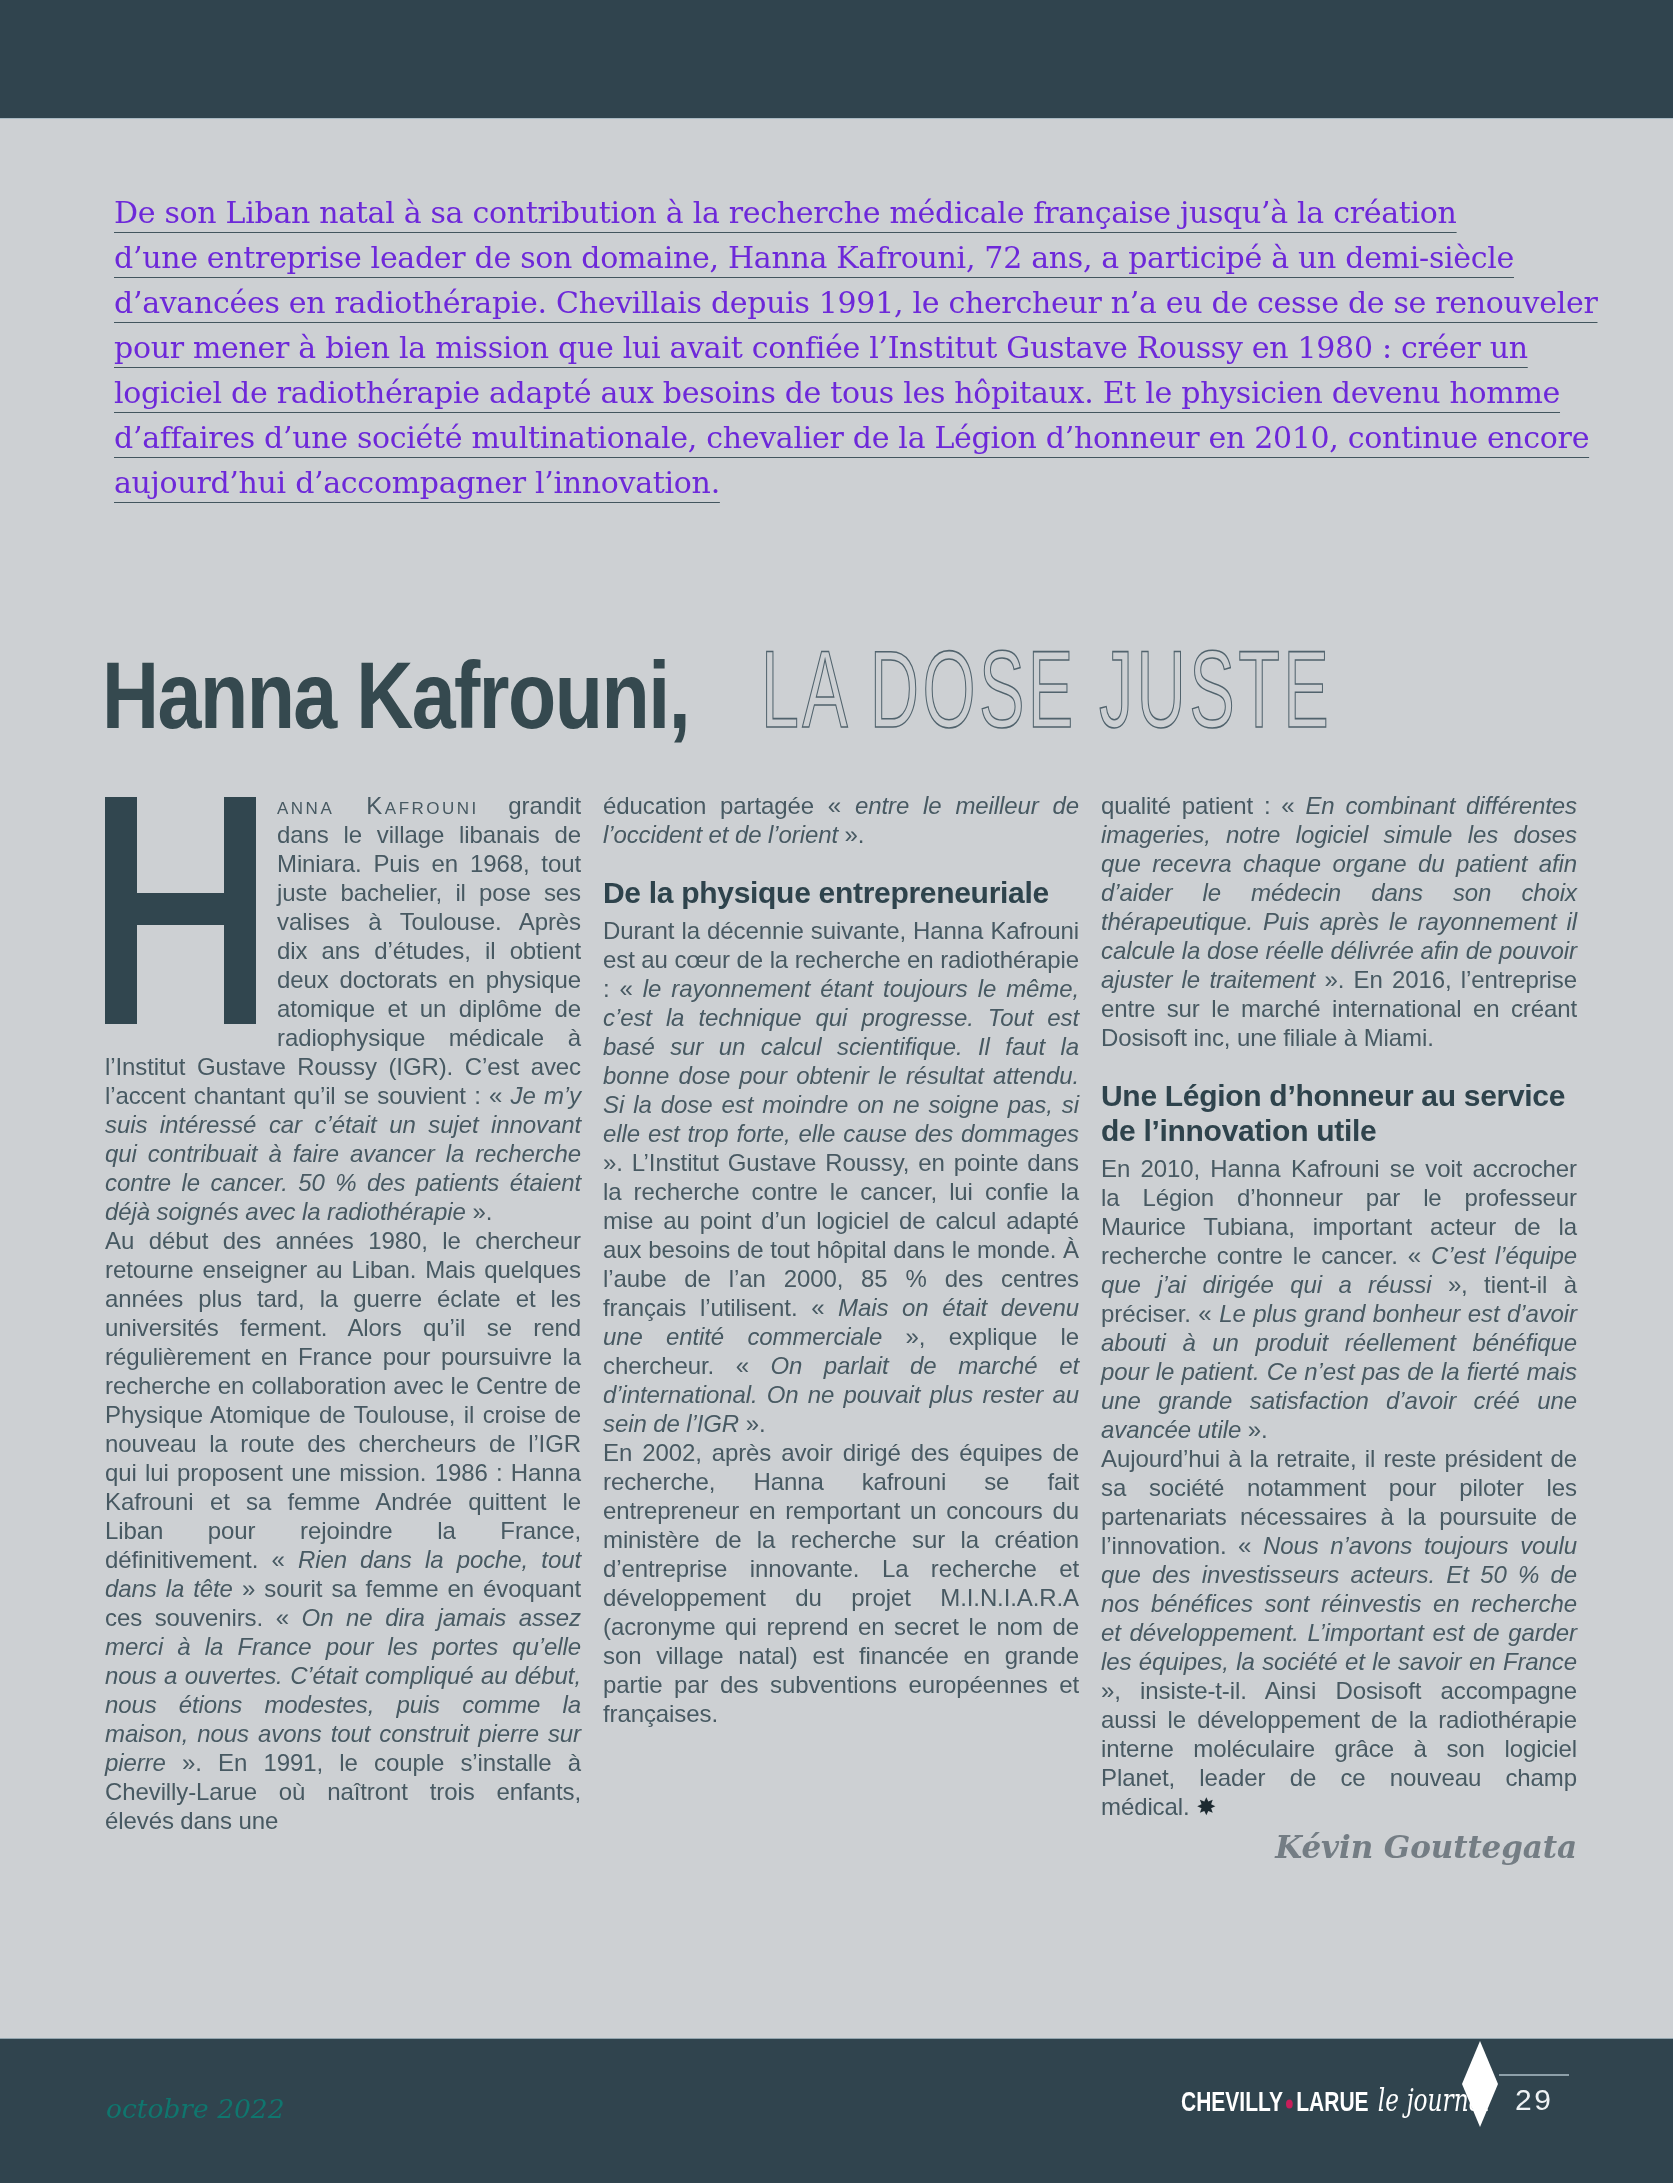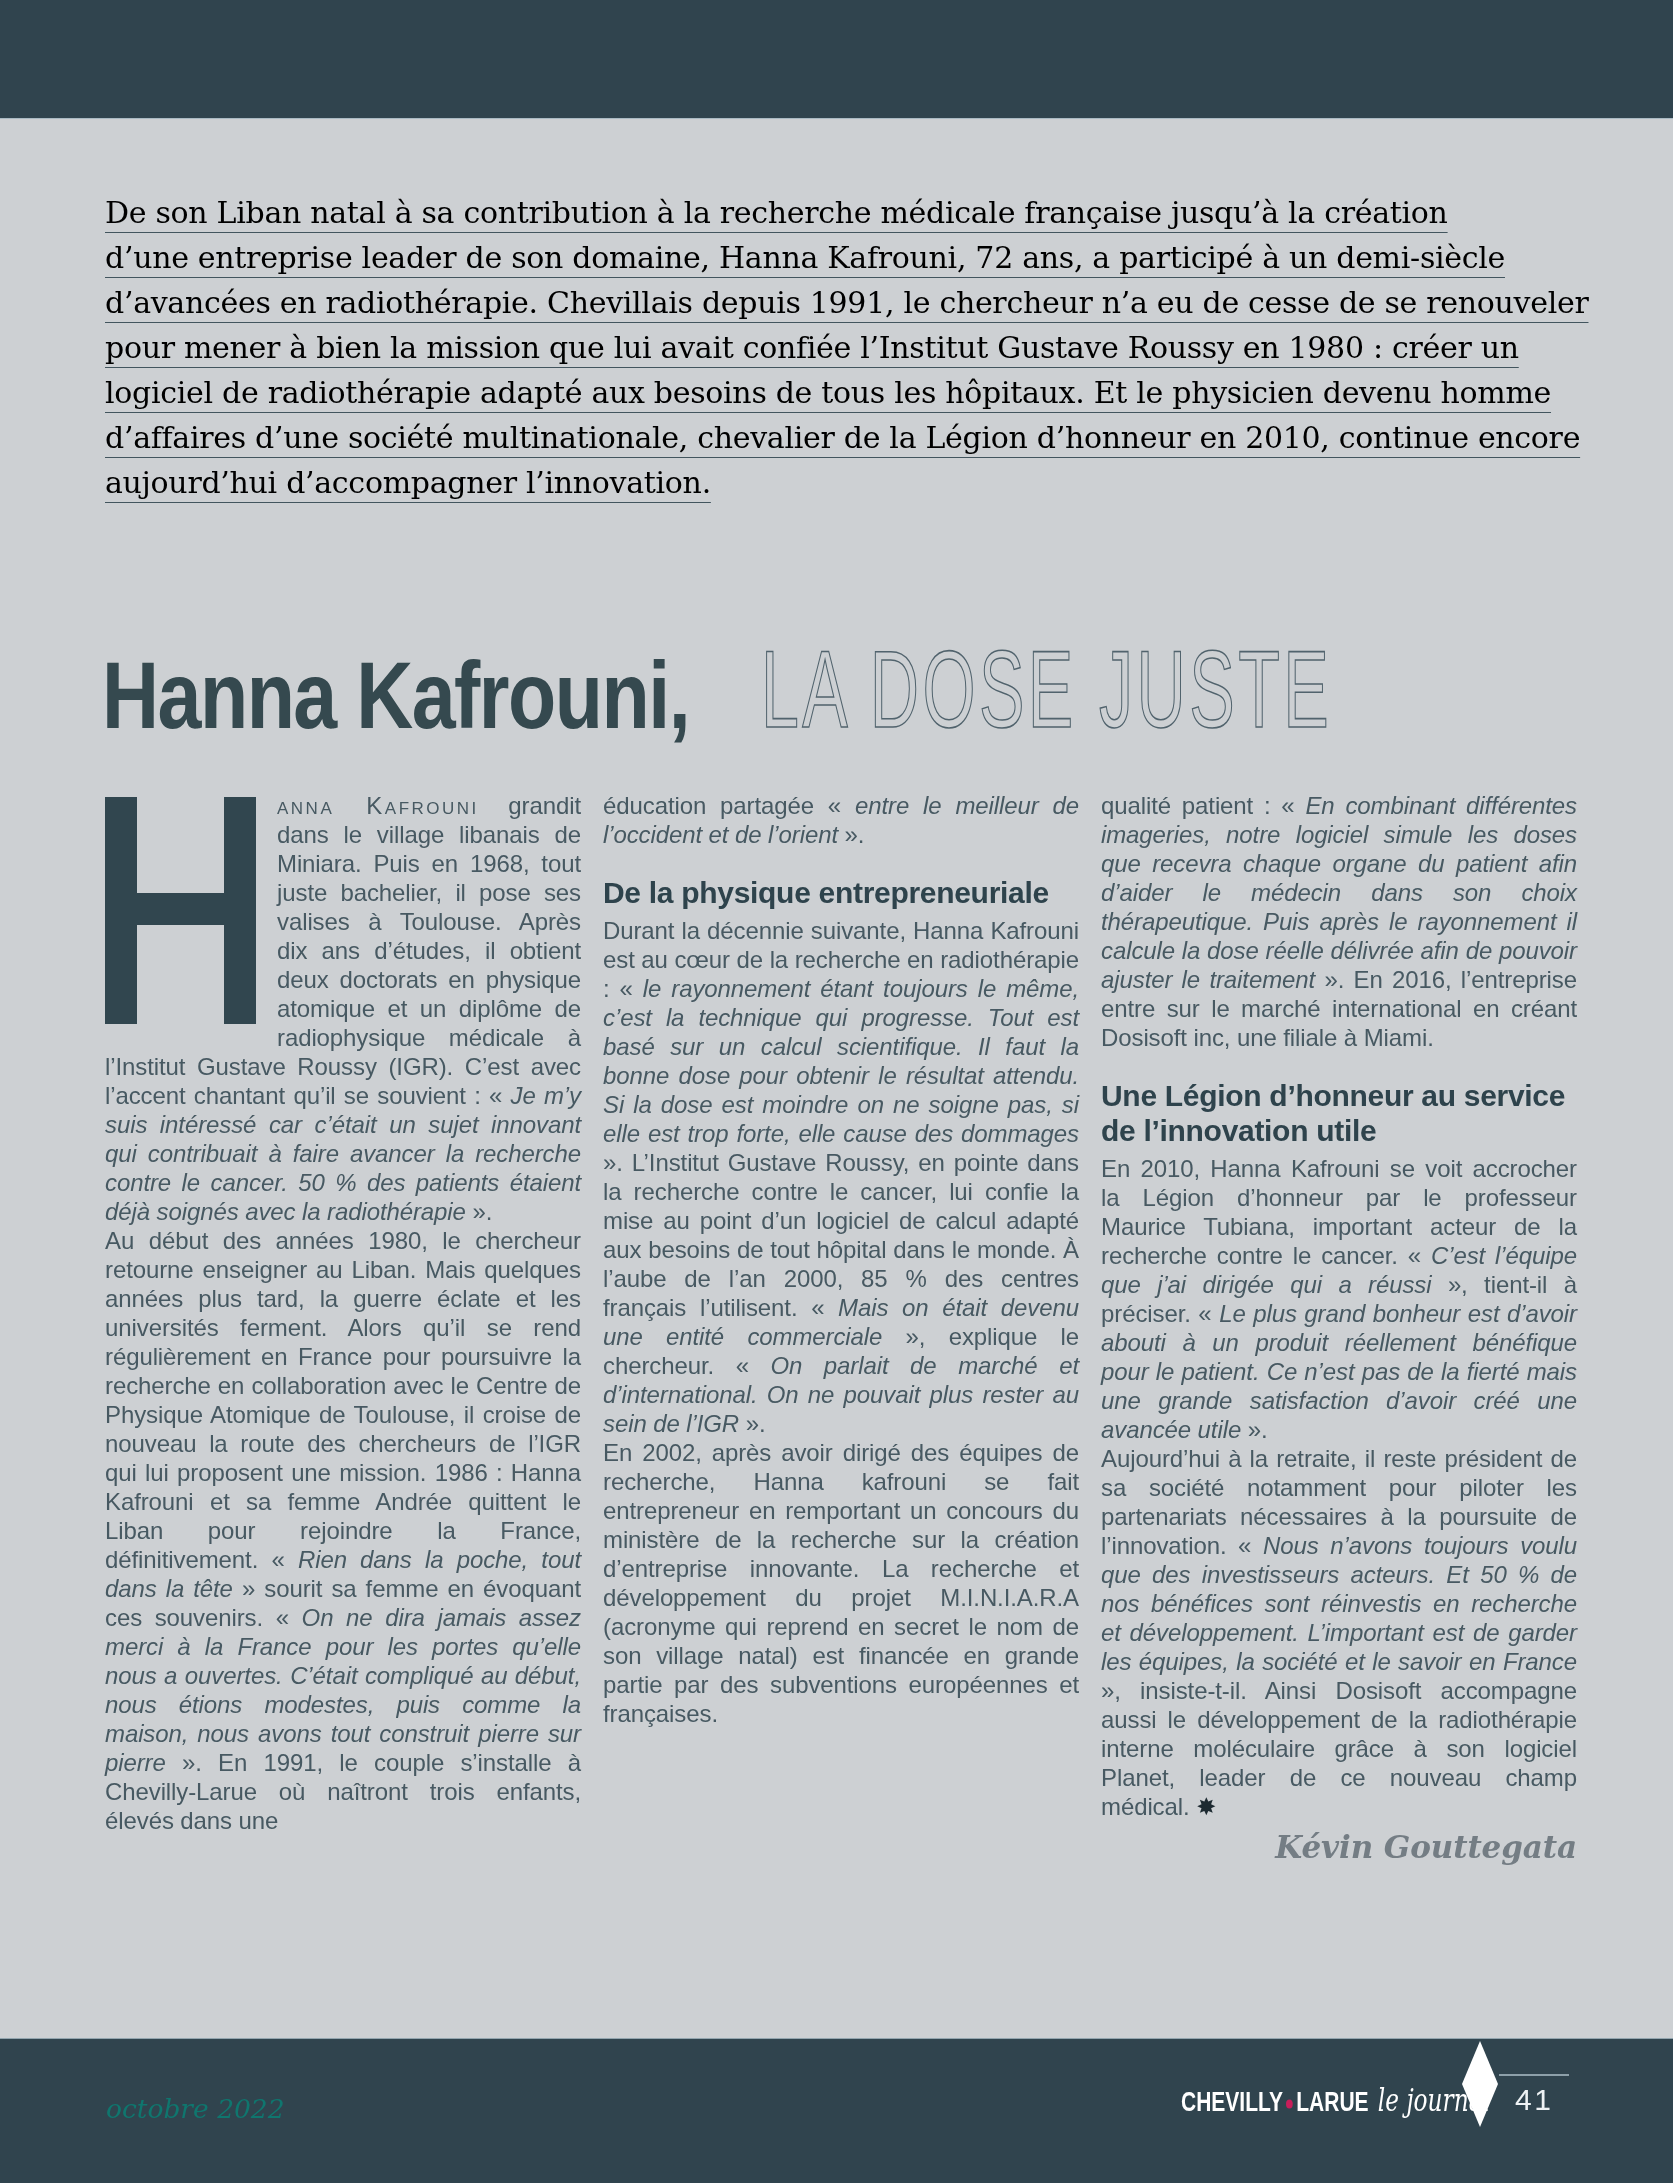--- a/index.html
+++ b/index.html
@@ -9,23 +9,23 @@
     font-family:"Liberation Sans",sans-serif;
     -webkit-font-smoothing:antialiased;
   }
   
   .header-band{
     position:absolute;left:0;top:0;width:1674px;height:118px;
     background:#30444e;border-bottom:1.8px solid #a9bac3;
   }
   
   .intro{
-    position:absolute;left:105px;top:190px;width:1491px;
+    position:absolute;left:114px;top:190px;width:1491px;
     font-family:"DejaVu Serif",serif;
-    font-size:30px;line-height:45px;color:#000000;
+    font-size:30px;line-height:45px;color:#6d28d9;
     letter-spacing:-0.3px;
   }
   .intro .line{
     white-space:nowrap;
     text-decoration:underline;
     text-decoration-thickness:1.2px;
     text-underline-offset:9.2px;
     text-decoration-color:#42555e;
   }
   
@@ -159,14 +159,14 @@
 <div class="footer-band"></div>
 <div class="footer-date">octobre 2022</div>
 <div class="brand">
   <span class="city">CHEVILLY</span>
   <span class="dot"></span>
   <span class="city">LARUE</span>
   <span class="journal">le journal</span>
 </div>
 <div class="diamond"></div>
 <div class="page-line"></div>
-<div class="page-num">41</div>
+<div class="page-num">29</div>
 
 
 </body></html>

